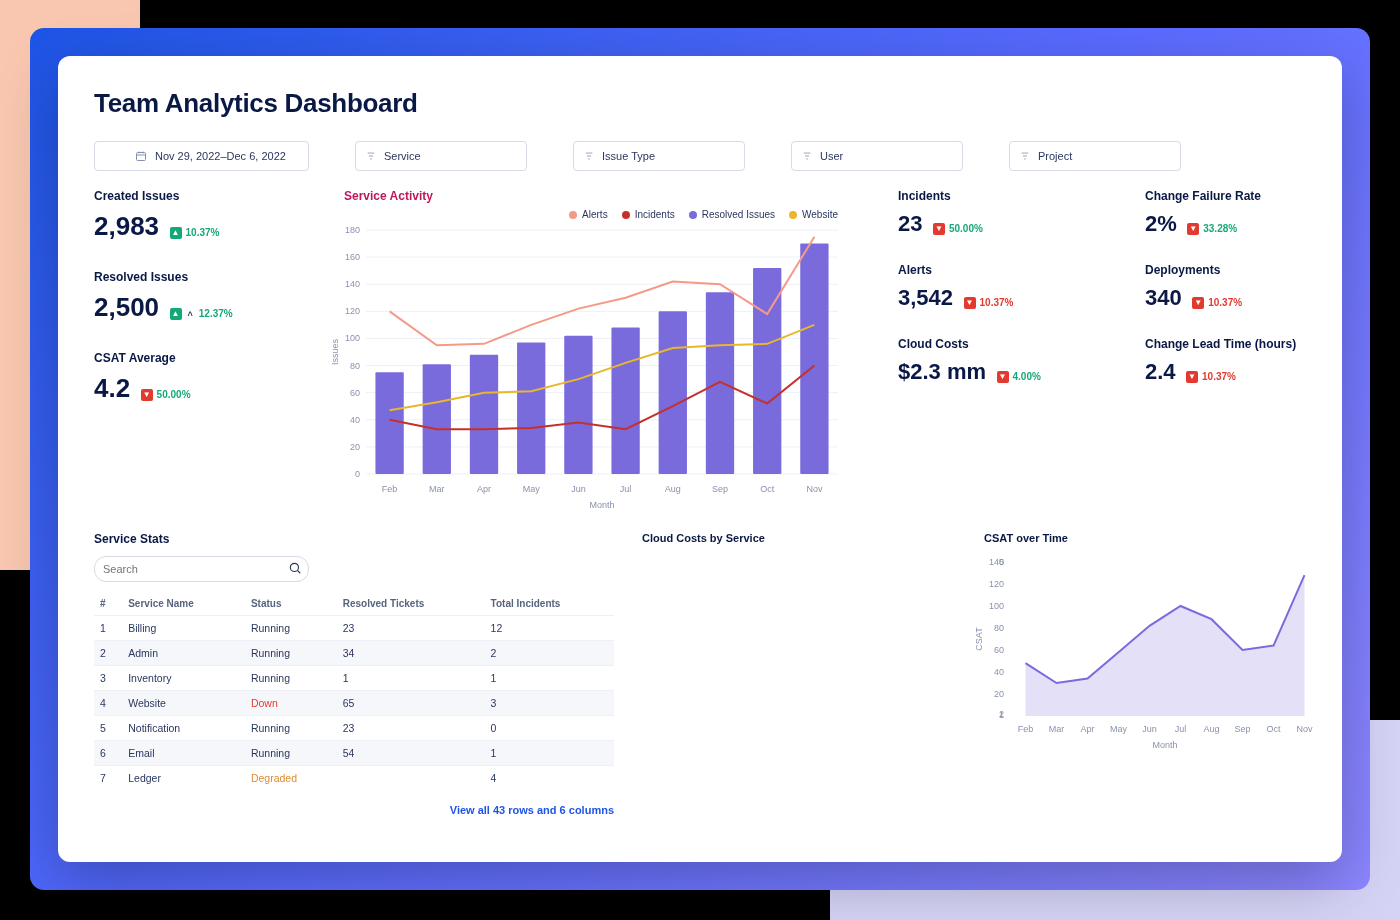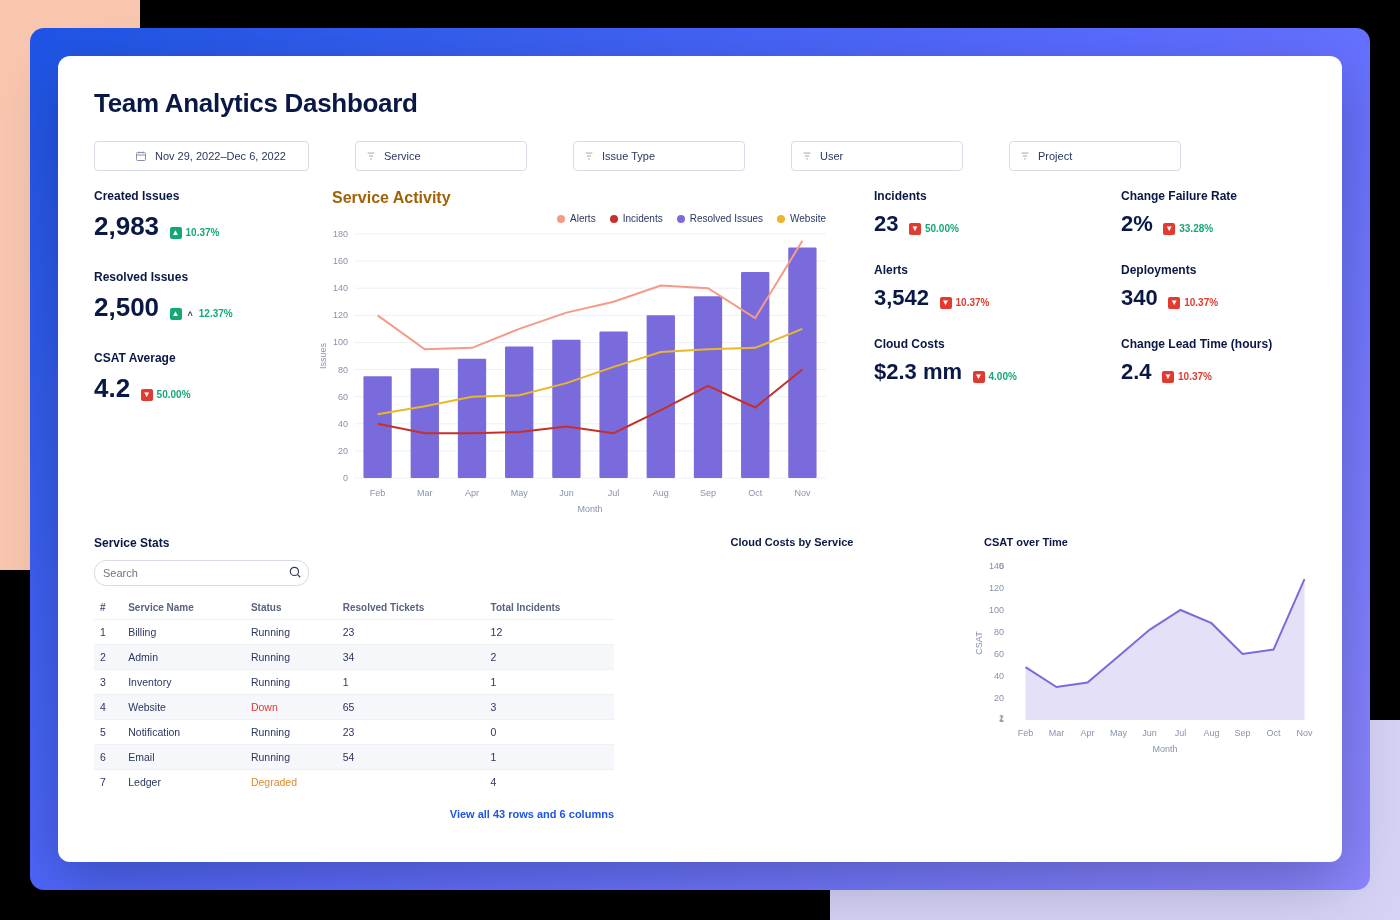--- a/index.html
+++ b/index.html
@@ -41,37 +41,37 @@
     height:30px; padding:0 10px; font-size:11px; color:#2a375f;
     background:#fff;
   }
   .filter-box.date { width:215px;padding-left:40px; }
   .filter-box.sel  { width:172px; }
   .icon { display:inline-flex; align-items:center; justify-content:center; }
 
   .grid {
     display:grid;
     grid-template-columns: 200px 520px 480px;
-    gap: 20px;
+    gap: 32px;
     align-items:start;
   }
 
   .metric { margin-bottom: 28px; }
   .metric .m-title { font-size:12px; font-weight:600; color:#0a1845; margin-bottom:8px; }
   .metric .m-val   { font-size:26px; font-weight:800; color:#0a1845; display:inline-block; margin-right:6px; }
   .delta { font-size:10px; font-weight:700; display:inline-flex; align-items:center; gap:4px; }
   .delta .chip { width:12px; height:12px; border-radius:2px; display:inline-flex; align-items:center; justify-content:center; color:#fff; font-size:8px; }
   .chip.up   { background:#15a877; }
   .chip.down { background:#e23a2f; }
   .delta.green { color:#15a877; }
   .delta.red   { color:#e23a2f; }
   .caret { font-size:9px; color:#2a375f; margin:0 2px; }
 
   .chart-area { }
-  .chart-title { font-size:16px; font-weight:600; color:#a16207; margin-bottom:6px; padding-left:18px; }
+  .chart-title { font-size:12px; font-weight:600; color:#be185d; margin-bottom:6px; padding-left:18px; }
   .legend { display:flex; gap:14px; justify-content:flex-end; font-size:10px; color:#2a375f; margin-bottom:4px; padding-right:8px; }
   .legend .item { display:flex; align-items:center; gap:5px; }
   .dot { width:8px; height:8px; border-radius:50%; }
   .d-alerts   { background:#f59a87; }
   .d-incidents{ background:#c5302a; }
   .d-resolved { background:#7a6bdc; }
   .d-deploys  { background:#e8b72a; }
 
   svg text { font-family:inherit; }
 
@@ -395,21 +395,21 @@
               <td class="status-deg">Degraded</td>
               <td></td>
               <td>4</td>
             </tr>
           </tbody>
       </table>
       <div class="view-all">View all 43 rows and 6 columns</div>
     </div>
 
     <div>
-      <div class="mini-title" style="text-align:center;">Cloud Costs by Service</div>
+      <div class="mini-title" style="">Cloud Costs by Service</div>
     </div>
 
     <div>
       <div class="mini-title" style="padding-left:14px;">CSAT over Time</div>
       <svg id="csat-chart" width="360" height="200">
           <text x="34" y="165.9" text-anchor="end" class="axis-label">1</text>
           <text x="34" y="164.8" text-anchor="end" class="axis-label">2</text>
           <text x="34" y="145" text-anchor="end" class="axis-label">20</text>
           <text x="34" y="123" text-anchor="end" class="axis-label">40</text>
           <text x="34" y="101" text-anchor="end" class="axis-label">60</text>

